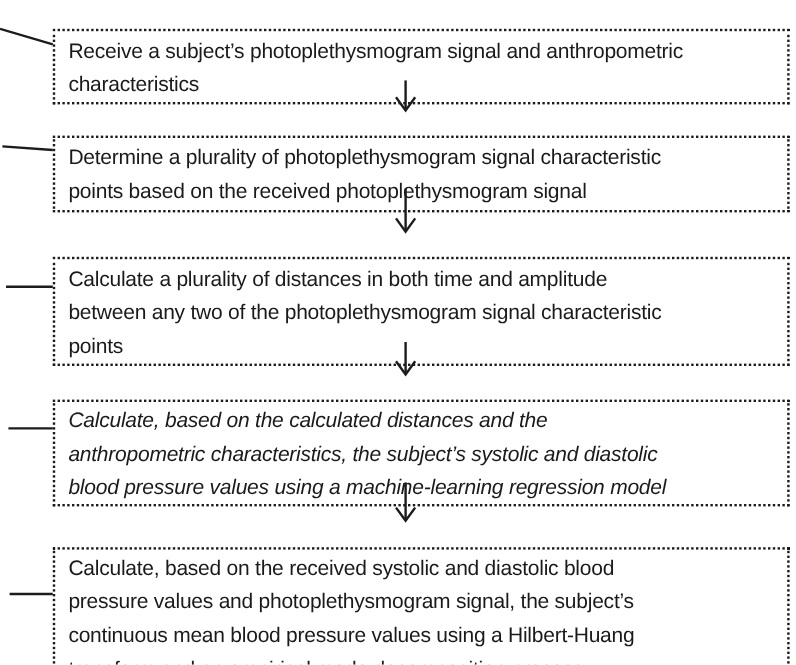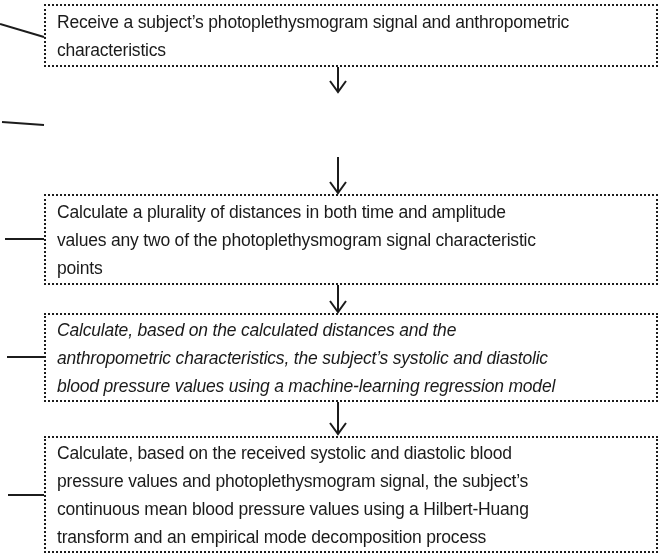--- a/index.html
+++ b/index.html
@@ -17,20 +17,21 @@
   }
   .flow-box {
     position: absolute;
     left: 44px;
     width: 614px;
     box-sizing: border-box;
     border: 2px dotted #1c1c1c;
     background: #ffffff;
     display: flex;
     align-items: center;
+    margin-top: 20px;
   }
   .box-text {
     white-space: pre;            
     font-size: 17.5px;
     line-height: 28px;
     letter-spacing: -0.2px;
     color: #1a1a1a;
     padding-left: 11px;
     padding-right: 4px;
   }
@@ -55,24 +56,28 @@
 </head>
 <body>
 
 <div id="canvas">
 
   <div id="box1" class="flow-box">
     <div class="box-text">Receive a subject’s photoplethysmogram signal and anthropometric
 characteristics</div>
   </div>
 
+  <div id="box2" class="flow-box">
+    <div class="box-text">Determine a plurality of photoplethysmogram signal characteristic
+points based on the received photoplethysmogram signal</div>
+  </div>
 
   <div id="box3" class="flow-box">
     <div class="box-text">Calculate a plurality of distances in both time and amplitude
-values any two of the photoplethysmogram signal characteristic
+between any two of the photoplethysmogram signal characteristic
 points</div>
   </div>
 
   <div id="box4" class="flow-box">
     <div class="box-text">Calculate, based on the calculated distances and the
 anthropometric characteristics, the subject’s systolic and diastolic
 blood pressure values using a machine-learning regression model</div>
   </div>
 
   <div id="box5" class="flow-box">

